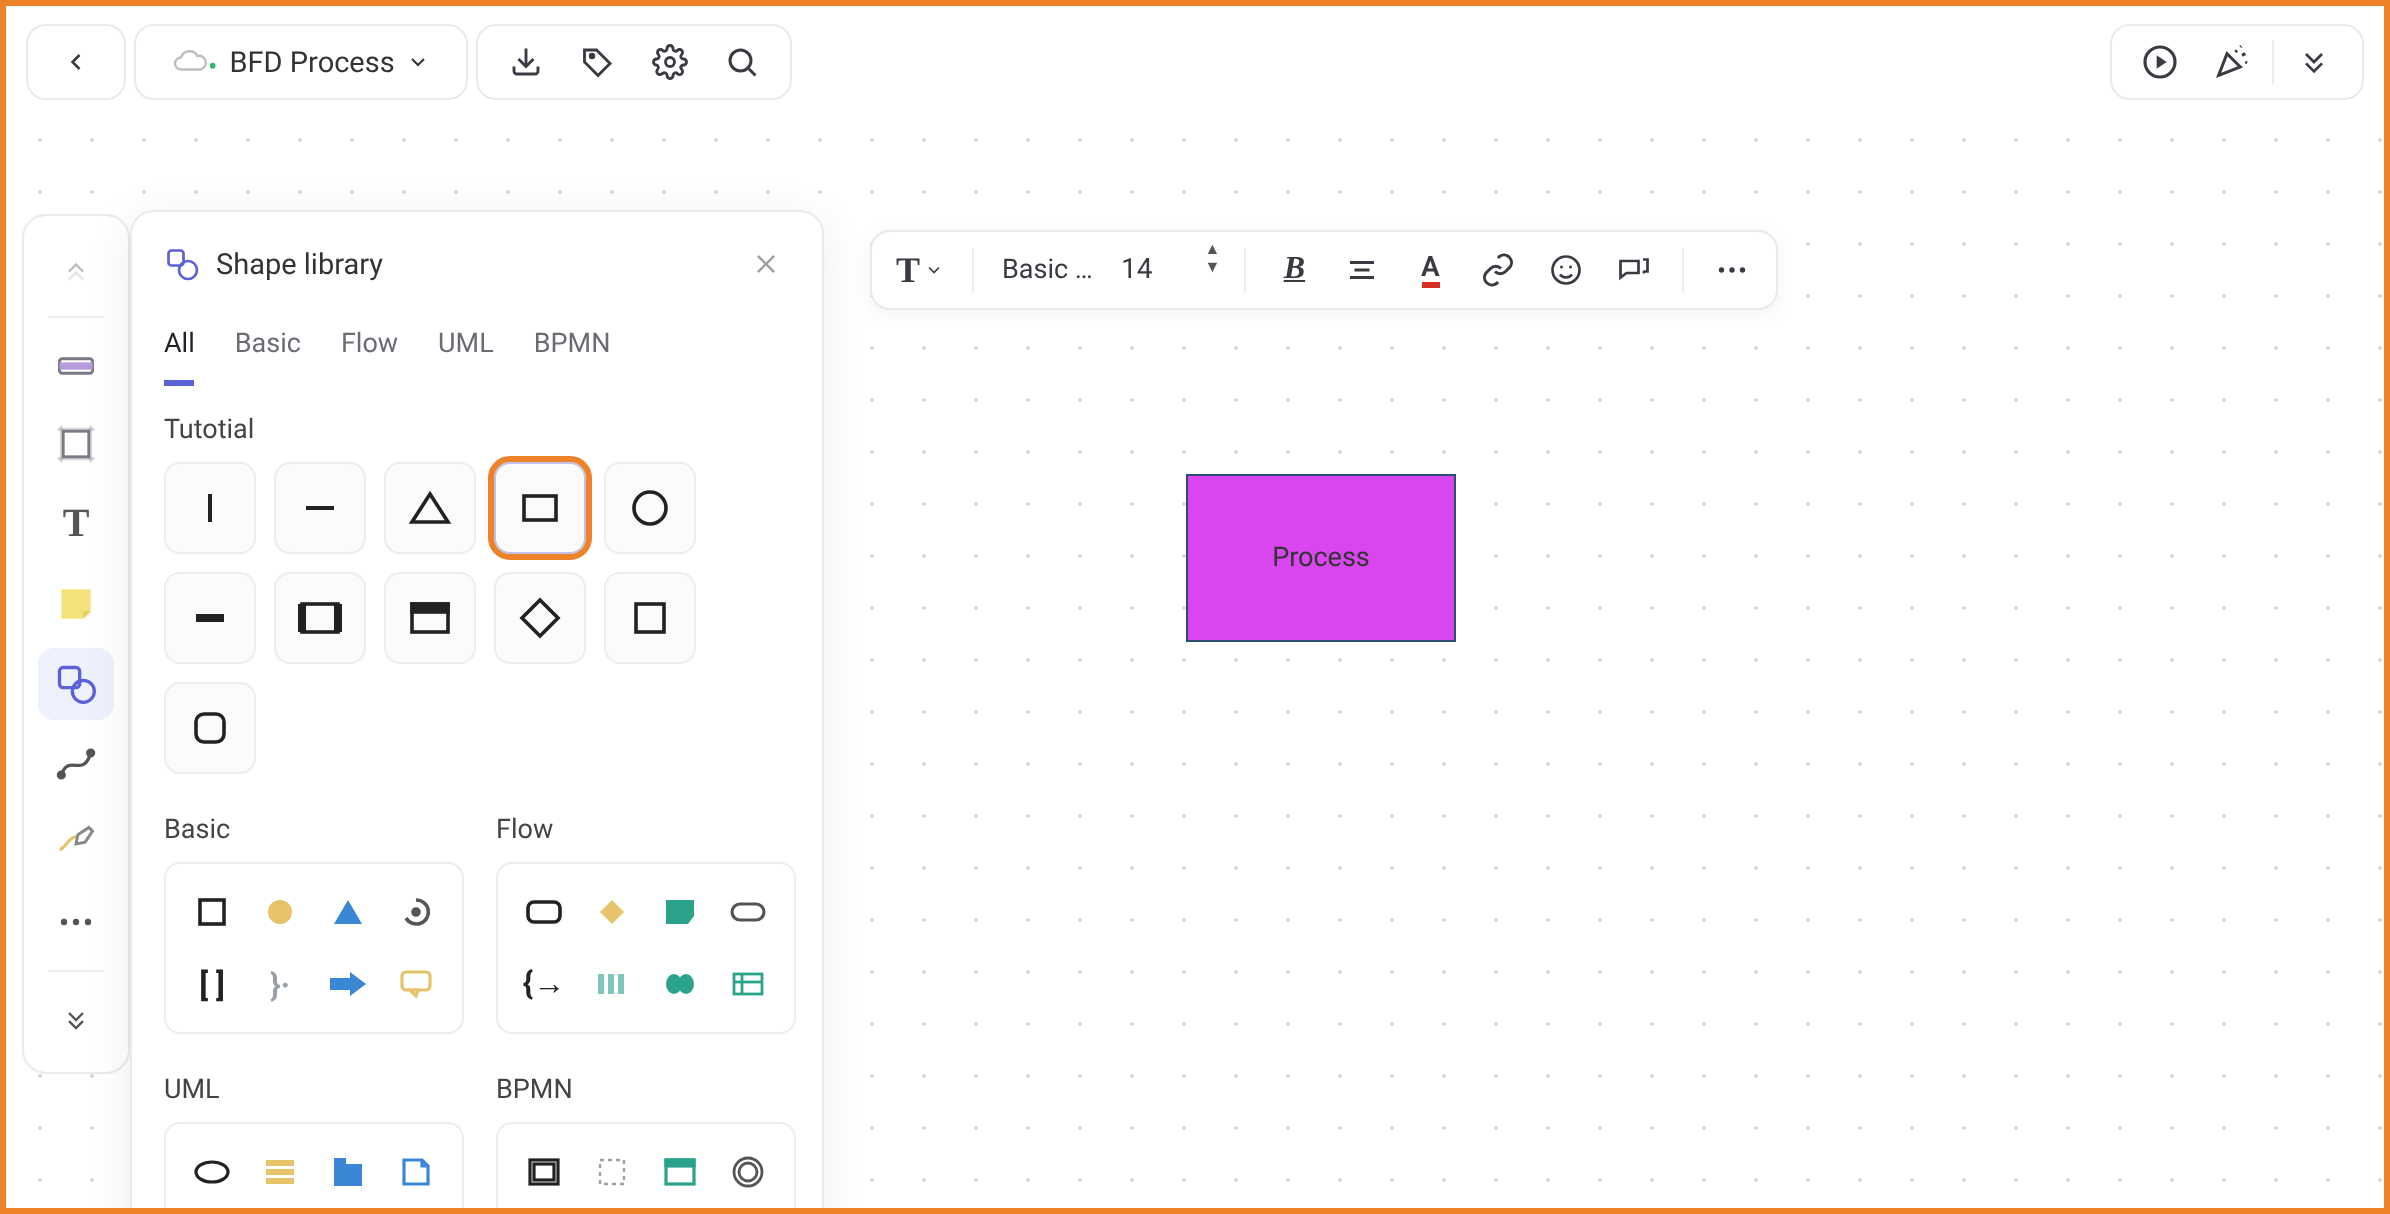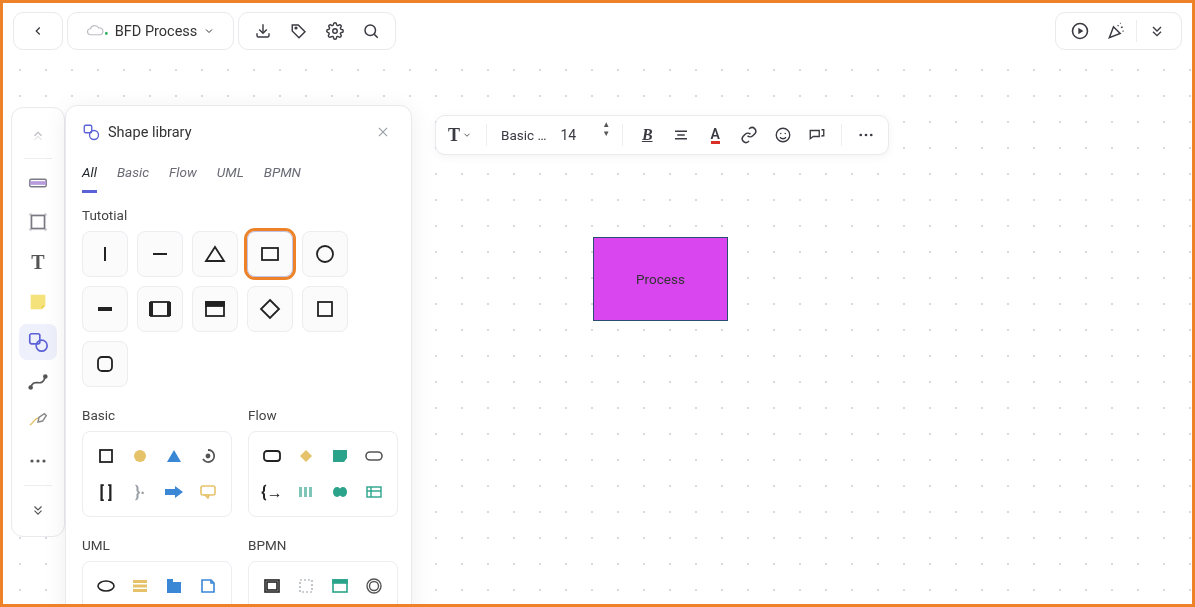--- a/index.html
+++ b/index.html
@@ -33,21 +33,21 @@
     position:absolute; left:62px; top:52px;
     width:347px; height:534px; background:#fff;
     border:1px solid #e9e9ee; border-radius:12px;
     box-shadow:0 4px 24px rgba(0,0,0,0.07);
     display:flex; flex-direction:column;
     padding:14px 16px 8px 16px;
   }
   .panel-head { display:flex; align-items:center; justify-content:space-between; }
   .panel-head-left { display:flex; align-items:center; gap:8px; font-size:14.5px; color:#333;}
   .panel-close { color:#9aa0a6; cursor:pointer; width:24px; height:24px; display:flex;align-items:center;justify-content:center;}
-  .panel-tabs { display:flex; gap:20px; margin-top:14px; font-size:13.5px; color:#6b6b76;font-style:italic;}
+  .panel-tabs { display:flex; gap:20px; margin-top:14px; font-size:13.5px; color:#6b6b76;}
   .panel-tab { padding:6px 0 10px 0; cursor:pointer;}
   .panel-tab.active { color:#1f2329; border-bottom:3px solid #5b61d6;}
   .sec-title { font-size:13.5px; color:#444; margin:14px 0 8px 0;}
   .shape-grid { display:flex; gap:9px; flex-wrap:wrap;}
   .shape { width:46px; height:46px; border:1px solid #ececf1; border-radius:8px; background:#fbfbfc; display:flex; align-items:center; justify-content:center; cursor:pointer; color:#333;}
   .shape.highlight { outline:3px solid #ed8229; border-color:#bfc2e6;}
   .two-col { display:flex; gap:16px; margin-top:6px;}
   .col {}
   .box-grid { width:150px; border:1px solid #ececf1; border-radius:8px; padding:8px; display:grid; grid-template-columns:repeat(4,1fr); grid-auto-rows:32px; gap:4px;}
   .tiny { display:flex; align-items:center; justify-content:center; cursor:pointer; color:#333;}

